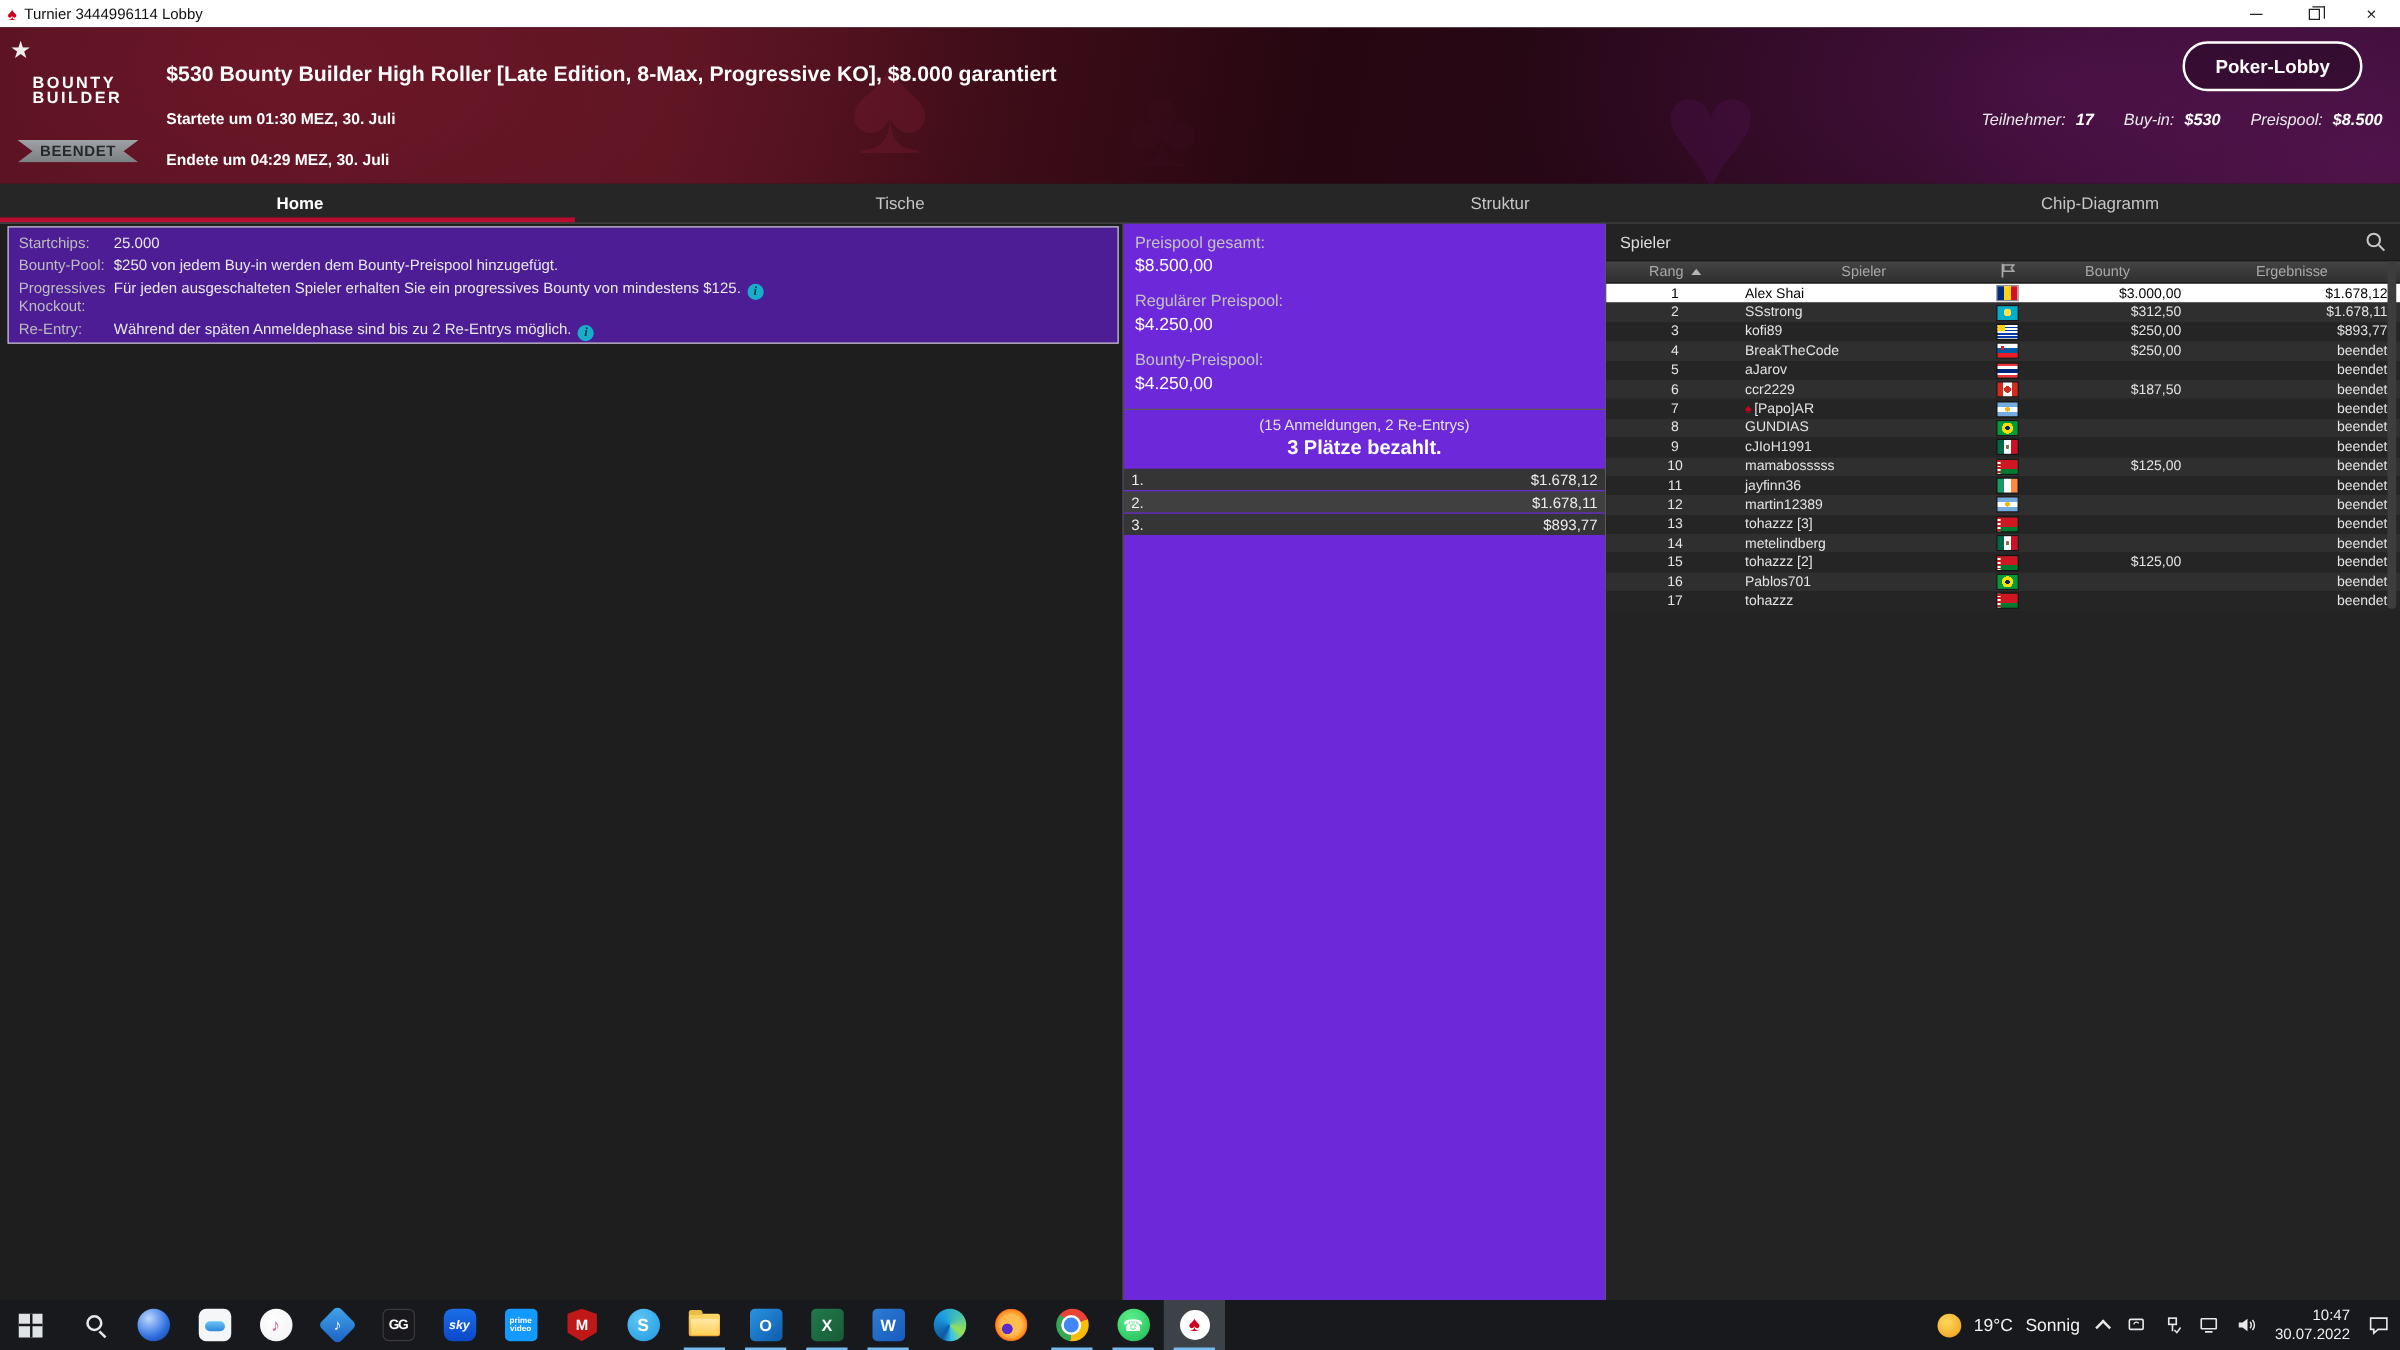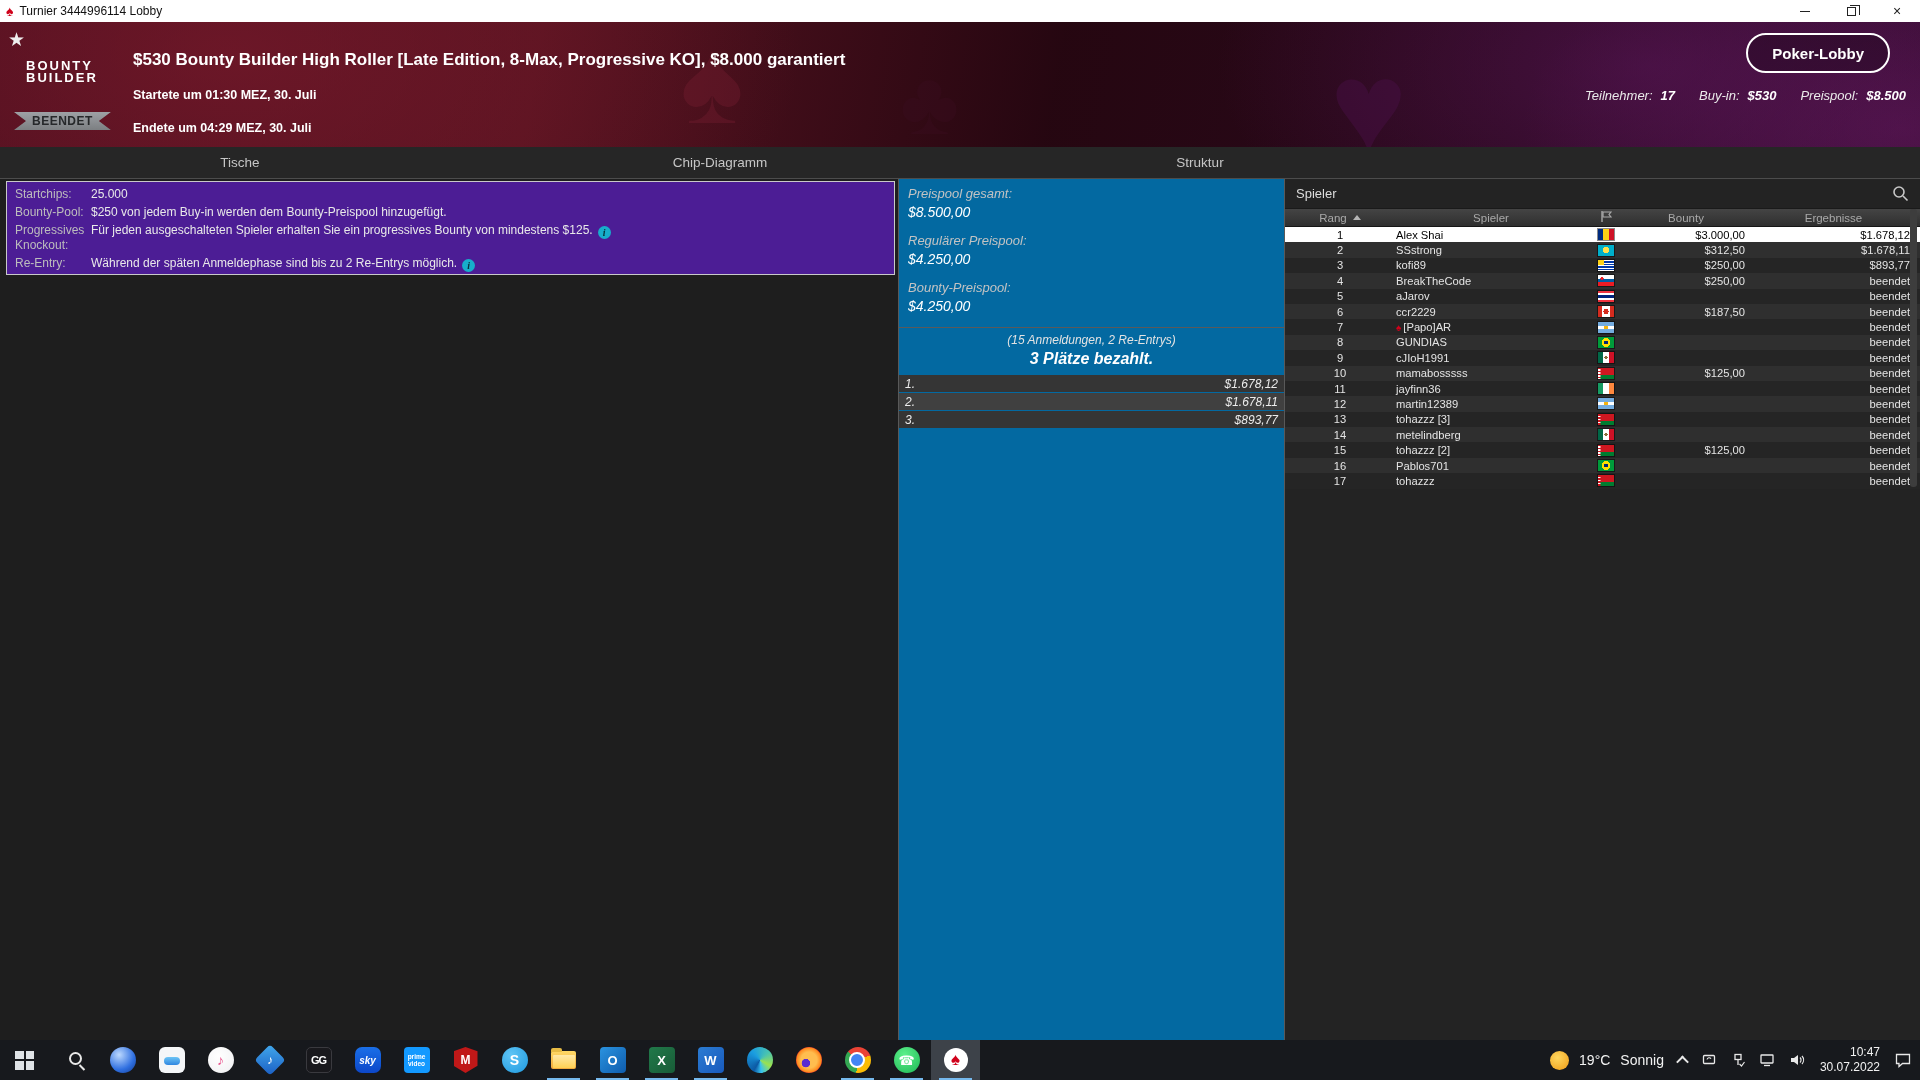--- a/index.html
+++ b/index.html
@@ -67,21 +67,21 @@
   .info-row { display:flex; font-size:12px; line-height:15px; margin-bottom:3px; }
   .info-label { width:76px; min-width:76px; color:#bdbdbd; }
   .info-text { color:#e9e9e9; }
   .iicon { display:none; width:13px; height:13px; margin-left:5px; border-radius:50%;
     background:#17aecb; color:#04323c; font:italic bold 10px "Liberation Serif", serif;
     text-align:center; line-height:13px; vertical-align:-2px; cursor:pointer; }
   .iicon.show { display:inline-block; }
   .iicon::after { content:"i"; }
 
   
-  #prizepanel { position:absolute; left:899px; width:385px; top:0; bottom:0; background:#0369a1; padding-top:7px;font-style:italic; }
+  #prizepanel { position:absolute; left:899px; width:385px; top:0; bottom:0; background:#6d28d9; padding-top:7px; }
   .plabel { margin:0 0 3px 9px; color:#c3c3c3; font-size:13px; }
   .pval { margin:0 0 13px 9px; color:#fff; font-size:14px; }
   .pdivider { border-top:1px solid #5a5a5a; margin-top:2px; }
   .pnote1 { margin-top:5px; text-align:center; color:#e3e3e3; font-size:12px; }
   .pnote2 { margin-top:3px; margin-bottom:7px; text-align:center; color:#fff; font-size:16px; font-weight:bold; }
   .payout-row { height:17px; display:flex; align-items:center; justify-content:space-between;
     padding:0 6px; font-size:12px; color:#ececec; margin-bottom:1px; }
   .payout-row:nth-of-type(odd) { background:#353535; }
   .payout-row:nth-of-type(even) { background:#404040; }
 
@@ -256,26 +256,27 @@
         <div class="stat">
           <span class="stat-label">Preispool:</span>
           <span class="stat-value">$8.500</span>
         </div>
 
     </div>
   </div>
 
   <div id="tabbar">
 
+      <div class="tab active">Home</div>
 
       <div class="tab">Tische</div>
 
+      <div class="tab">Struktur</div>
+
       <div class="tab">Chip-Diagramm</div>
-
-      <div class="tab">Struktur</div>
 
   </div>
 
   <div id="content">
 
     <div id="infobox">
 
         <div class="info-row">
           <span class="info-label">Startchips:</span>
           <span class="info-text"><span>25.000</span></span>

